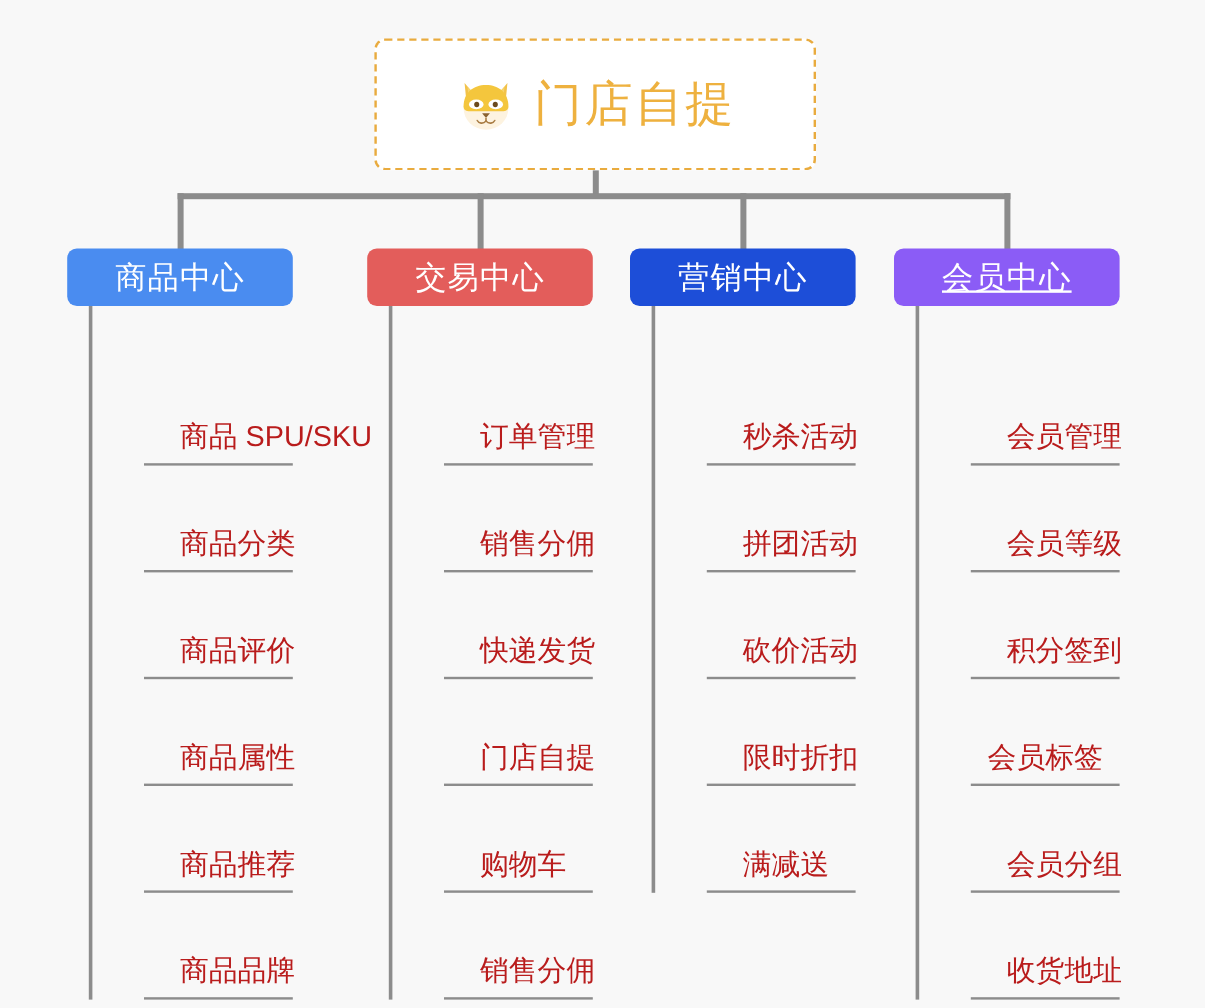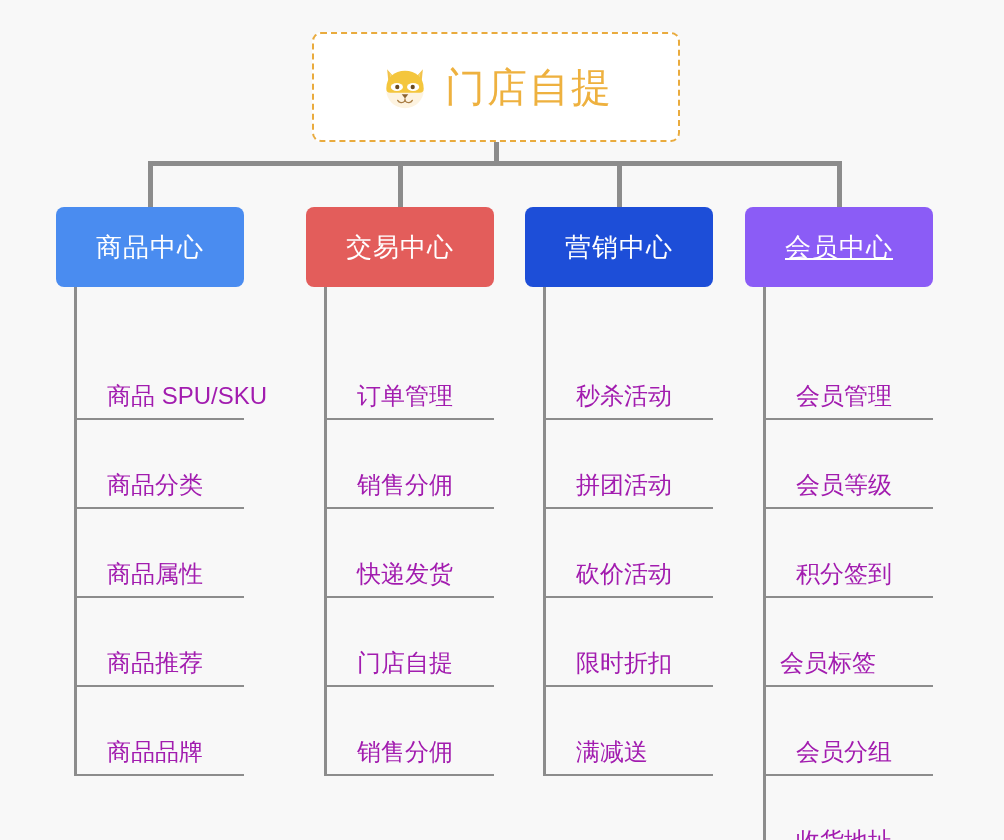--- a/index.html
+++ b/index.html
@@ -83,21 +83,21 @@
     position: absolute;
     top: 207px;
     width: 188px;
   }
   .branch-1 { left: 56px;  }
   .branch-2 { left: 306px; }
   .branch-3 { left: 525px; }
   .branch-4 { left: 745px; }
 
   .branch-header {
-    height: 80px;
+    height: 48px;
     border-radius: 8px;
     display: flex;
     align-items: center;
     justify-content: center;
     color: #ffffff;
     font-size: 26px;
     letter-spacing: 1px;
     box-sizing: border-box;
   }
 
@@ -110,22 +110,23 @@
     margin-top: 0;
   }
   .leaf {
     height: 89px;
     box-sizing: border-box;
     border-bottom: 2px solid #8c8c8c;
     display: flex;
     align-items: flex-end;
     padding: 0 0 6px 30px;
     font-size: 24px;
-    color: #a21caf;
+    color: #b91c1c;
     white-space: nowrap;
+    margin-left: 43px;
   }
   .leaf:first-child {
     height: 133px;
   }
 </style>
 </head>
 <body style="background: rgb(248, 248, 248);">
 
 <div id="diagram">
 
@@ -156,35 +157,37 @@
   <div class="conn conn-drop drop-3" style="background: rgb(140, 140, 140);"></div>
   <div class="conn conn-drop drop-4" style="background: rgb(140, 140, 140);"></div>
 
   <div class="branch branch-1">
     <div class="branch-header" style="background: rgb(74, 140, 240);">
       <span>商品中心</span>
     </div>
     <div class="leaf-list" style="border-left-color: rgb(140, 140, 140);">
       <div class="leaf" style="border-bottom-color: rgb(140, 140, 140);">商品 SPU/SKU</div>
       <div class="leaf" style="border-bottom-color: rgb(140, 140, 140);">商品分类</div>
+      <div class="leaf" style="border-bottom-color: rgb(140, 140, 140);">商品评价</div>
       <div class="leaf" style="border-bottom-color: rgb(140, 140, 140);">商品属性</div>
       <div class="leaf" style="border-bottom-color: rgb(140, 140, 140);">商品推荐</div>
       <div class="leaf" style="border-bottom-color: rgb(140, 140, 140);">商品品牌</div>
     </div>
   </div>
 
   <div class="branch branch-2">
     <div class="branch-header" style="background: rgb(227, 93, 91); align-items: center;">
       <span>交易中心</span>
     </div>
     <div class="leaf-list" style="border-left-color: rgb(140, 140, 140);">
       <div class="leaf" style="border-bottom-color: rgb(140, 140, 140);">订单管理</div>
       <div class="leaf" style="border-bottom-color: rgb(140, 140, 140);">销售分佣</div>
       <div class="leaf" style="border-bottom-color: rgb(140, 140, 140);">快递发货</div>
       <div class="leaf" style="border-bottom-color: rgb(140, 140, 140);">门店自提</div>
+      <div class="leaf" style="border-bottom-color: rgb(140, 140, 140);">购物车</div>
       <div class="leaf" style="border-bottom-color: rgb(140, 140, 140);">销售分佣</div>
     </div>
   </div>
 
   <div class="branch branch-3">
     <div class="branch-header" style="background: #1d4ed8;">
       <span>营销中心</span>
     </div>
     <div class="leaf-list" style="border-left-color: rgb(140, 140, 140);">
       <div class="leaf" style="border-bottom-color: rgb(140, 140, 140);">秒杀活动</div>

